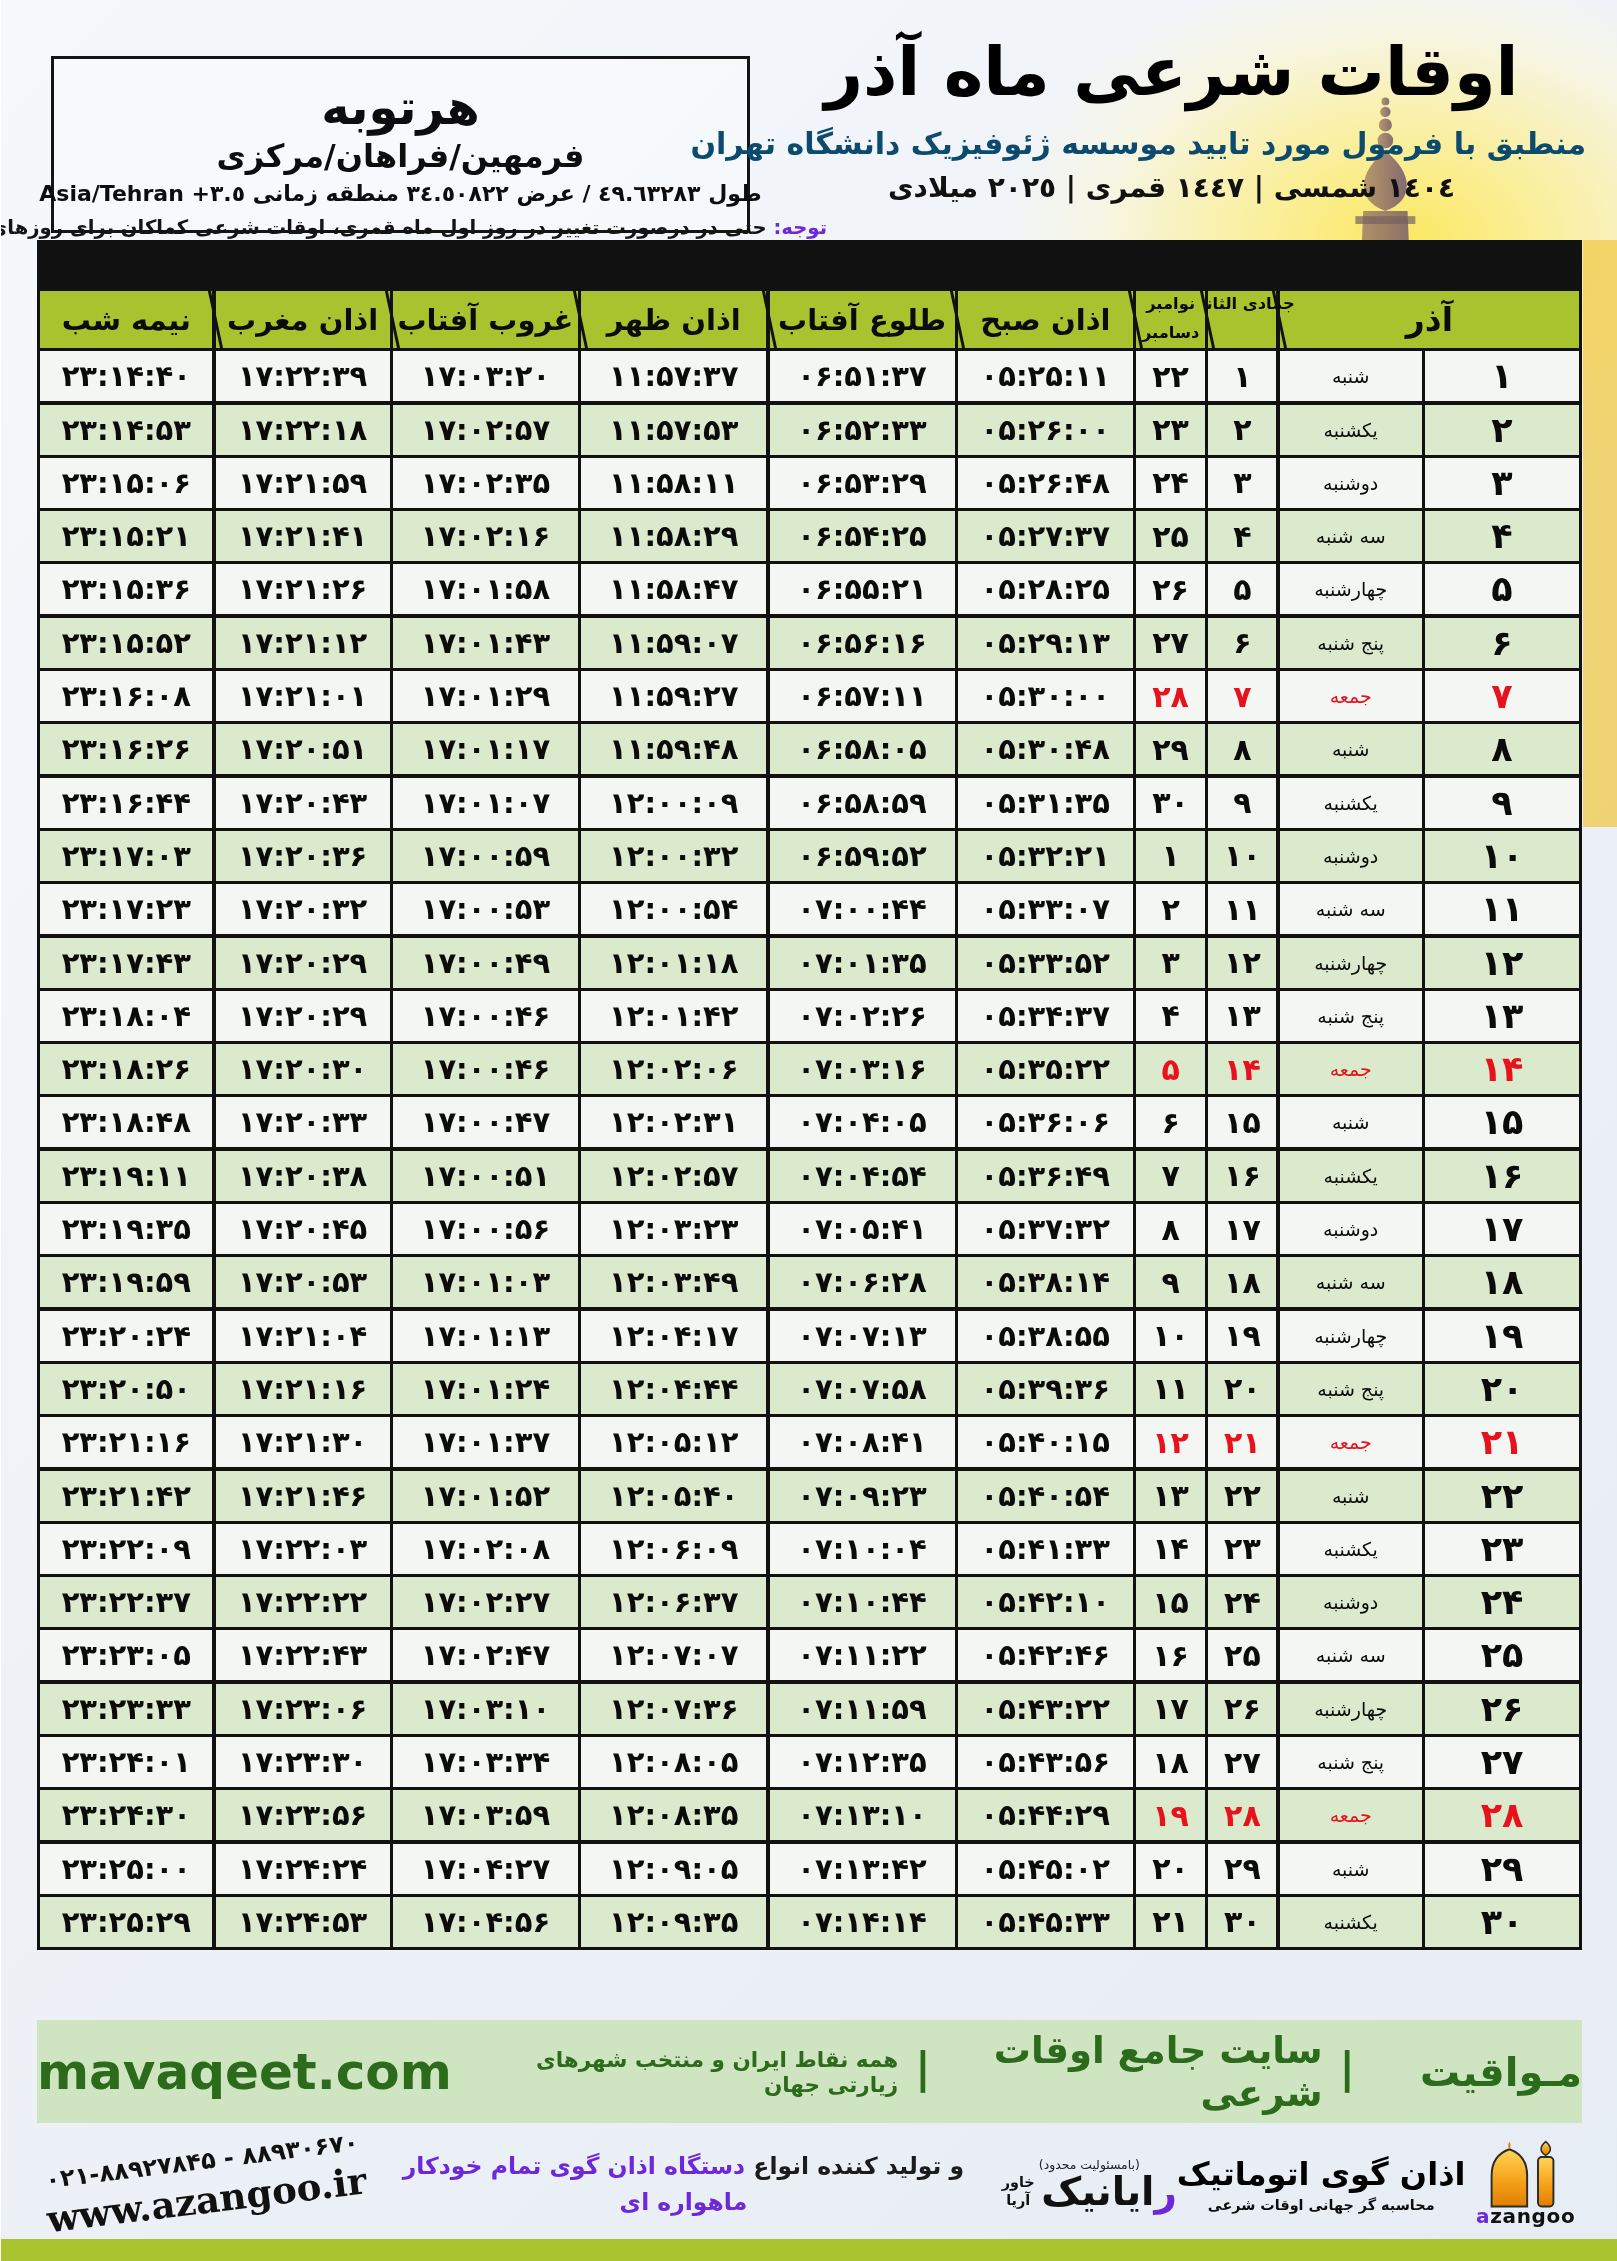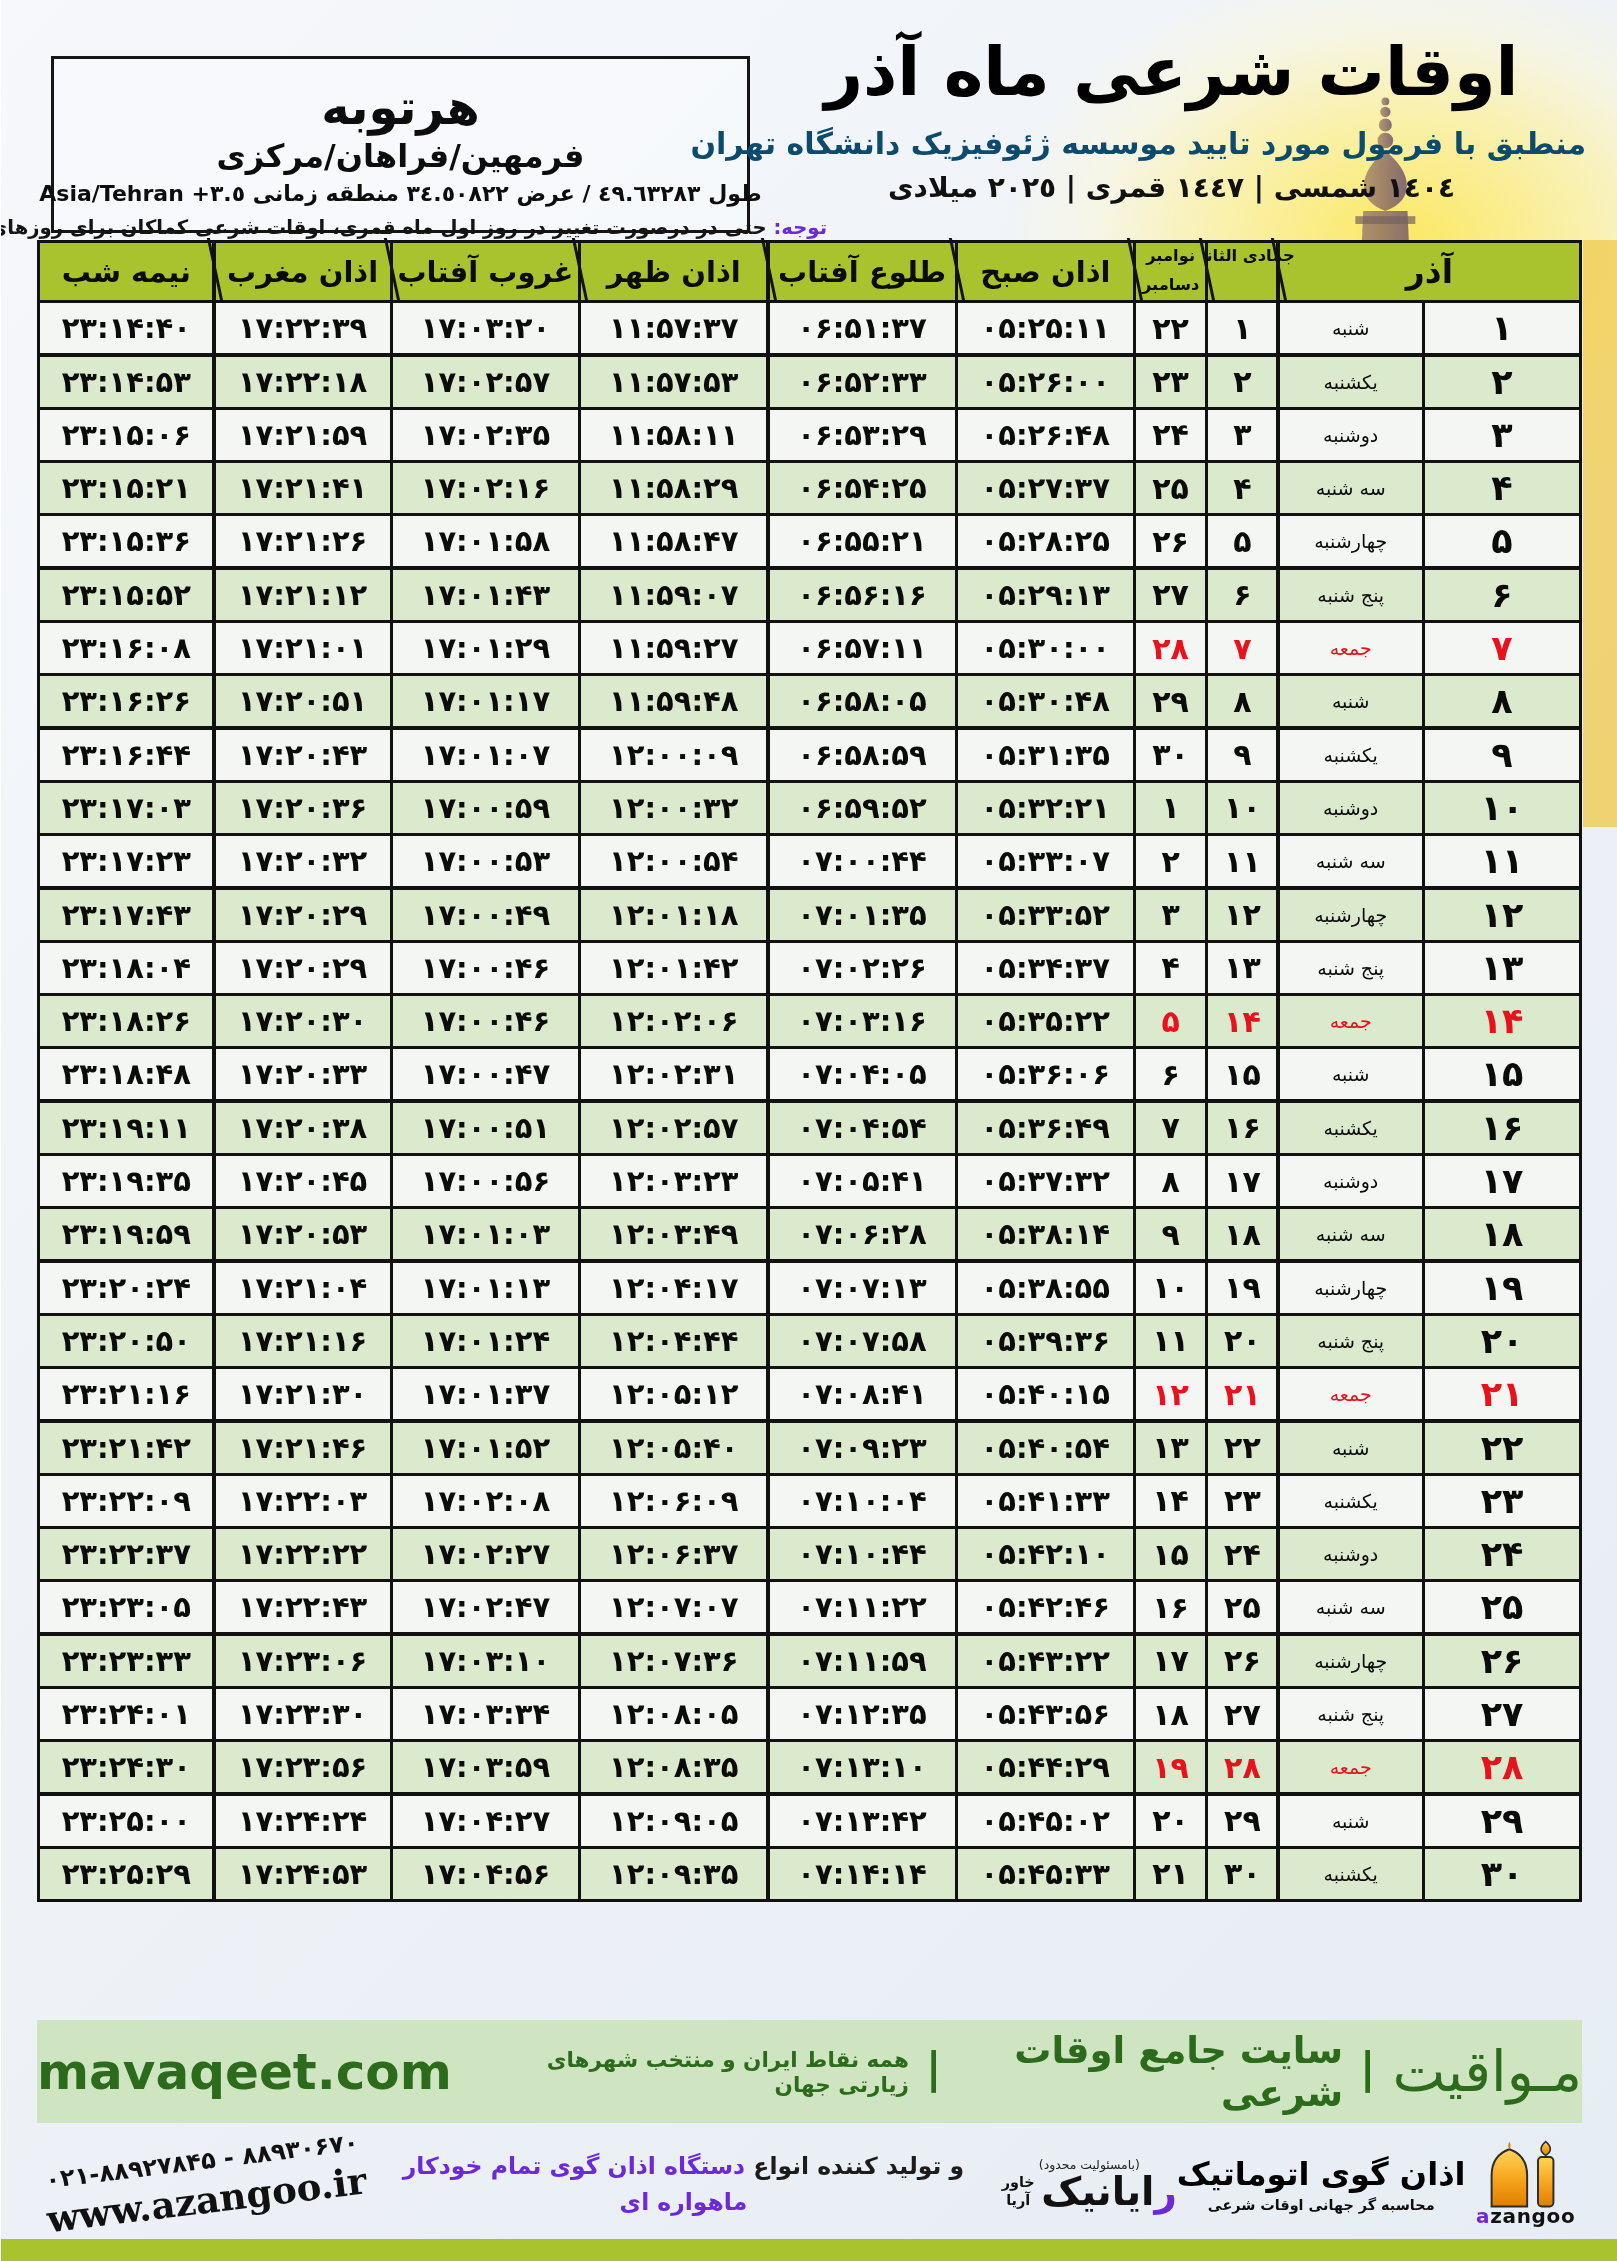--- a/index.html
+++ b/index.html
@@ -63,21 +63,21 @@
     position:absolute; left:37px; top:240px; width:1545px; z-index:2;
     background:#111; border:3.3px solid #111;
     display:flex; flex-direction:column; gap:3.3px;
   }
   .prow { display:grid; grid-template-columns:var(--cols); gap:3.3px; direction:rtl; }
   .cell {
     background:#f3f6f2; display:flex; align-items:center; justify-content:center;
     height:50px; color:#0b0b0b; position:relative;
   }
   .prow:nth-child(odd):not(.head) .cell { background:#dbeacd; }
-  .head .cell { background:#a8c32e; height:57px; font-weight:bold; }
+  .head .cell { background:#a8c32e; height:57px; font-weight:bold;margin-top:48px; }
   .head .cell::before {
     content:""; position:absolute; inset-inline-start:-4.6px; top:-5.2px;
     height:calc(100% + 10.4px); width:3.3px; background:#111; transform:skewX(12deg);
   }
   .head .c-azar::before { display:none; }
   .th-big   { font-size:33px; font-weight:bold; }
   .th-time  { font-size:29px; font-weight:bold; white-space:nowrap; }
   .th-small { font-size:16.3px; font-weight:bold; white-space:nowrap; }
   .head .c-jum  { align-items:flex-start; padding-top:2.6px; overflow:visible; }
   .head .c-greg { flex-direction:column; justify-content:space-between; padding:2.6px 1.3px 6.5px; }
@@ -86,21 +86,21 @@
   .c-jum, .c-greg { font-size:30px; font-weight:bold; }
   .c-time { font-size:29px; font-weight:bold; direction:ltr; letter-spacing:0.7px; }
   .fri .c-day, .fri .c-week, .fri .c-jum, .fri .c-greg { color:#e8121c; }
 
   
   .mavaqeet {
     position:absolute; left:37px; top:2020px; width:1545px; height:103px; z-index:2;
     background:#cfe5c1; display:flex; direction:rtl; align-items:center; justify-content:center;
     gap:17px; color:#2b6b1b;
   }
-  .mv-brand    { font-size:56px; font-weight:normal; }
+  .mv-brand    { font-size:40px; font-weight:bold;margin-left:48px; }
   .mv-sep      { font-size:42px; font-weight:bold; transform:translateY(-2.6px); }
   .mv-tagline  { font-size:37px; font-weight:bold; }
   .mv-audience { font-size:21.5px; font-weight:bold; }
   .mv-url      { font-size:50px; font-weight:bold; direction:ltr; margin-right:22px; }
 
   
   .bottom-footer {
     position:absolute; left:37px; top:2128px; width:1545px; height:112px; z-index:2;
     display:flex; direction:rtl; align-items:center; justify-content:space-between;
     padding:0 6.5px;

